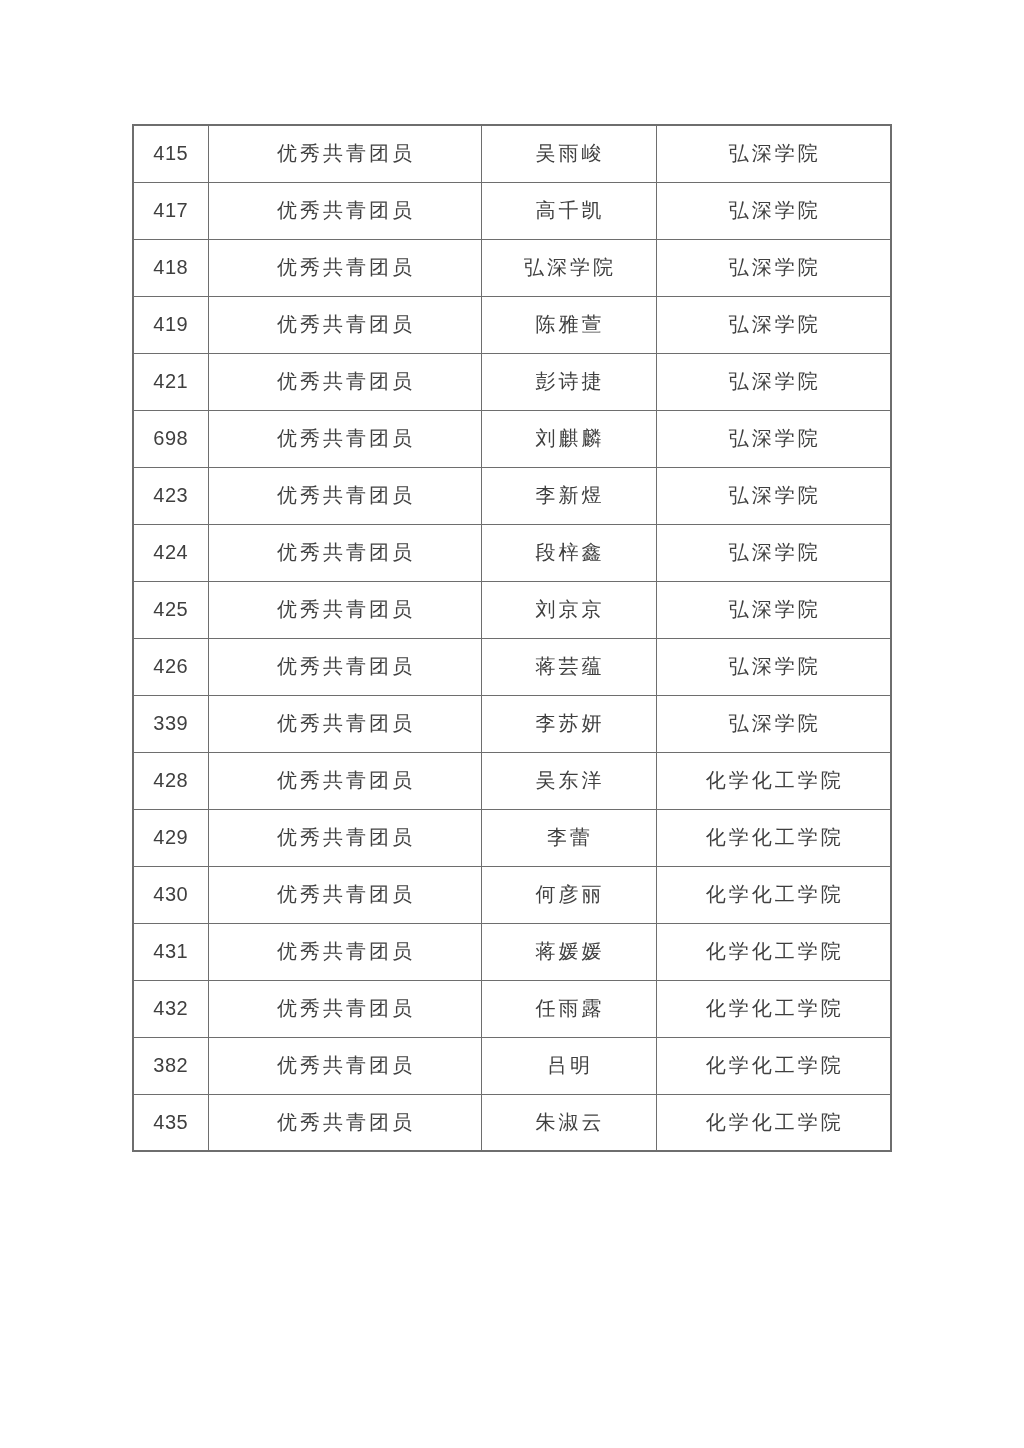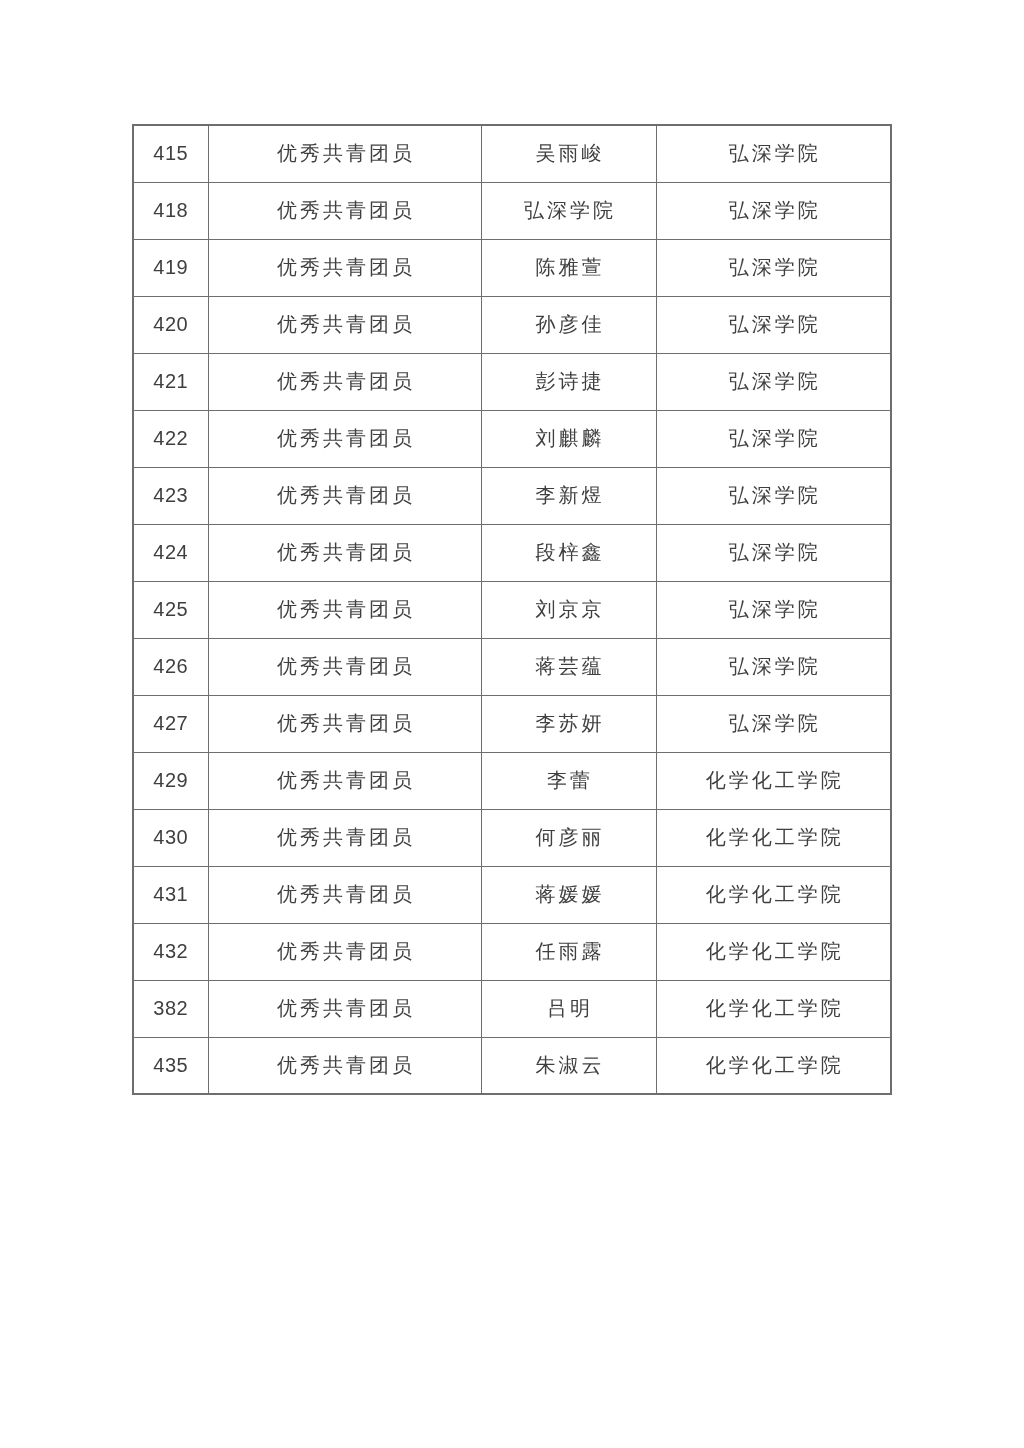--- a/index.html
+++ b/index.html
@@ -63,45 +63,45 @@
       <col style="width:235px">
     </colgroup>
     <tbody id="table-body">
         <tr>
           <td class="cell-no">415</td>
           <td class="cell-award">优秀共青团员</td>
           <td class="cell-name">吴雨峻</td>
           <td class="cell-college">弘深学院</td>
         </tr>
         <tr>
+          <td class="cell-no">417</td>
+          <td class="cell-award">优秀共青团员</td>
+          <td class="cell-name">高千凯</td>
+          <td class="cell-college">弘深学院</td>
+        </tr>
+        <tr>
           <td class="cell-no">418</td>
           <td class="cell-award">优秀共青团员</td>
           <td class="cell-name">弘深学院</td>
           <td class="cell-college">弘深学院</td>
         </tr>
         <tr>
           <td class="cell-no">419</td>
           <td class="cell-award">优秀共青团员</td>
           <td class="cell-name">陈雅萱</td>
           <td class="cell-college">弘深学院</td>
         </tr>
         <tr>
-          <td class="cell-no">420</td>
-          <td class="cell-award">优秀共青团员</td>
-          <td class="cell-name">孙彦佳</td>
-          <td class="cell-college">弘深学院</td>
-        </tr>
-        <tr>
           <td class="cell-no">421</td>
           <td class="cell-award">优秀共青团员</td>
           <td class="cell-name">彭诗捷</td>
           <td class="cell-college">弘深学院</td>
         </tr>
         <tr>
-          <td class="cell-no">422</td>
+          <td class="cell-no">698</td>
           <td class="cell-award">优秀共青团员</td>
           <td class="cell-name">刘麒麟</td>
           <td class="cell-college">弘深学院</td>
         </tr>
         <tr>
           <td class="cell-no">423</td>
           <td class="cell-award">优秀共青团员</td>
           <td class="cell-name">李新煜</td>
           <td class="cell-college">弘深学院</td>
         </tr>
@@ -117,24 +117,30 @@
           <td class="cell-name">刘京京</td>
           <td class="cell-college">弘深学院</td>
         </tr>
         <tr>
           <td class="cell-no">426</td>
           <td class="cell-award">优秀共青团员</td>
           <td class="cell-name">蒋芸蕴</td>
           <td class="cell-college">弘深学院</td>
         </tr>
         <tr>
-          <td class="cell-no">427</td>
+          <td class="cell-no">339</td>
           <td class="cell-award">优秀共青团员</td>
           <td class="cell-name">李苏妍</td>
           <td class="cell-college">弘深学院</td>
+        </tr>
+        <tr>
+          <td class="cell-no">428</td>
+          <td class="cell-award">优秀共青团员</td>
+          <td class="cell-name">吴东洋</td>
+          <td class="cell-college">化学化工学院</td>
         </tr>
         <tr>
           <td class="cell-no">429</td>
           <td class="cell-award">优秀共青团员</td>
           <td class="cell-name">李蕾</td>
           <td class="cell-college">化学化工学院</td>
         </tr>
         <tr>
           <td class="cell-no">430</td>
           <td class="cell-award">优秀共青团员</td>

